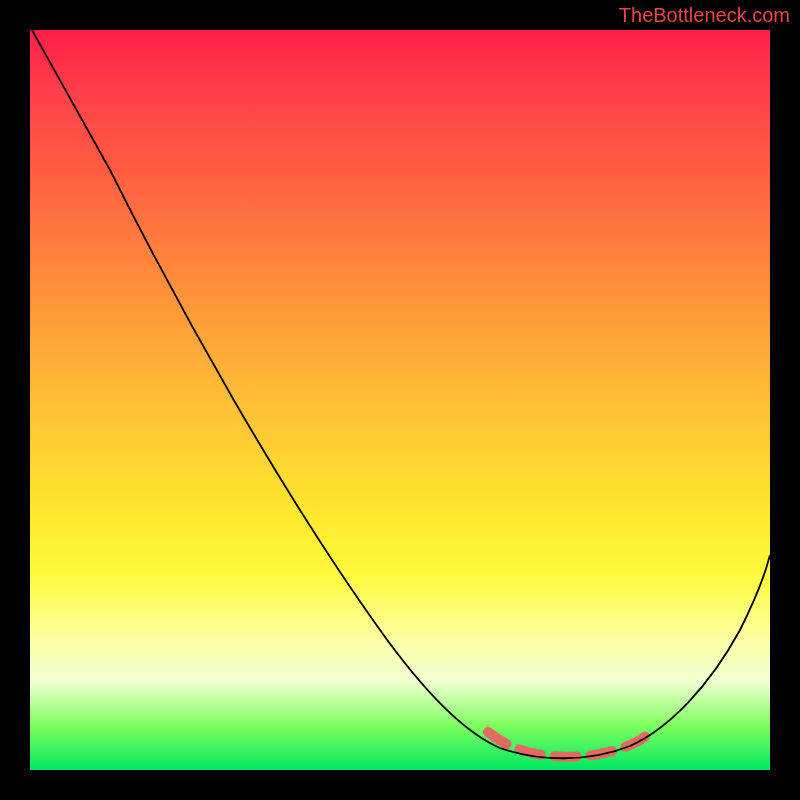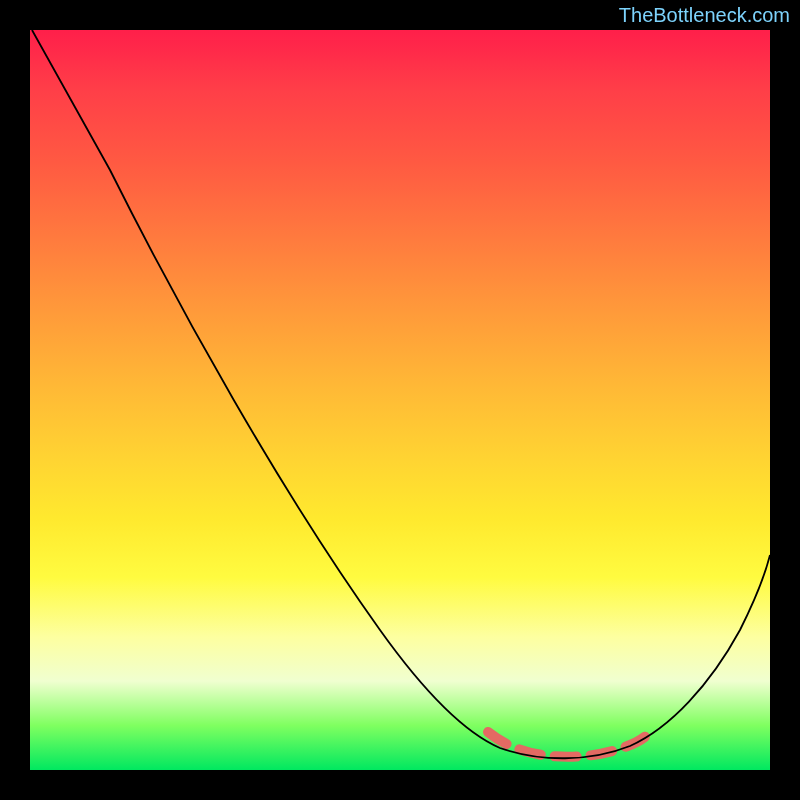--- a/index.html
+++ b/index.html
@@ -8,21 +8,21 @@
     height: 800px;
     background: #000;
     position: relative;
     font-family: Arial, sans-serif;
     overflow: hidden;
   }
   .watermark {
     position: absolute;
     top: 4px;
     right: 10px;
-    color: #7dd3fc;
+    color: #ef4444;
     font-size: 20px;
     font-weight: 500;
     z-index: 10;
   }
   .plot-area {
     position: absolute;
     top: 30px;
     left: 30px;
     width: 740px;
     height: 740px;

